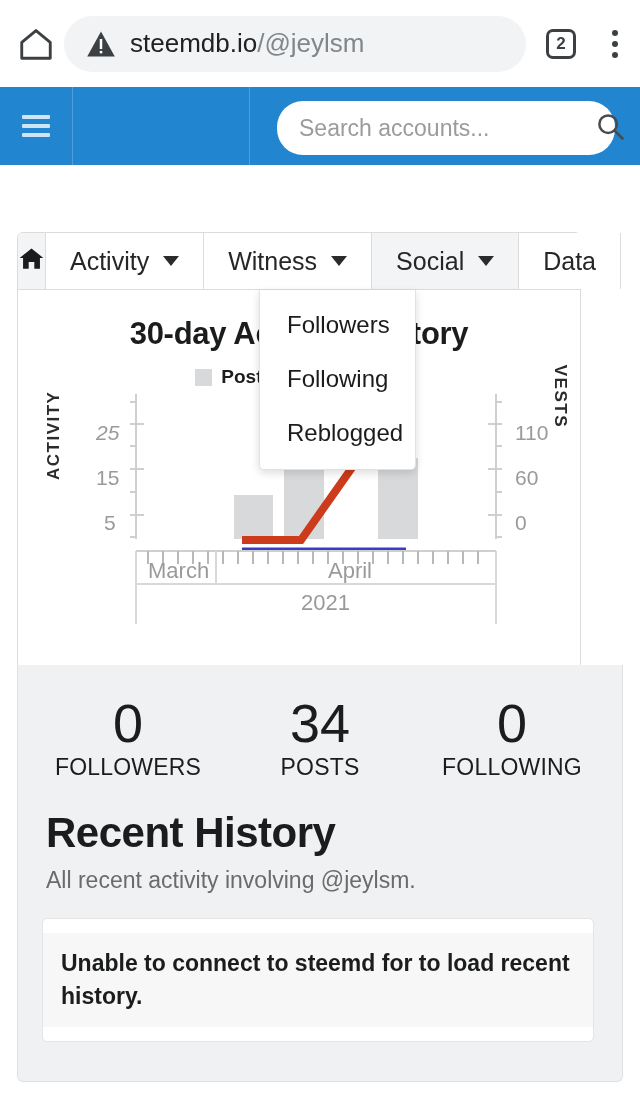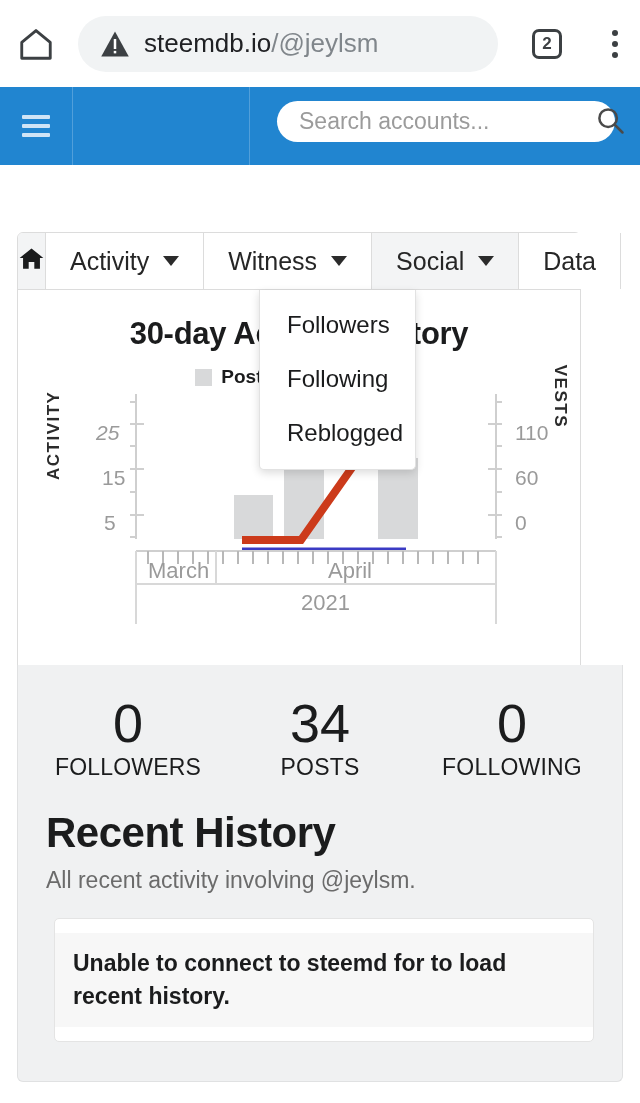--- a/index.html
+++ b/index.html
@@ -8,21 +8,21 @@
     background: #ffffff;
     font-family: "Liberation Sans", sans-serif;
     overflow: hidden;
   }
 
   
   .browser-bar {
     position: absolute; left: 0; top: 0;
     width: 640px; height: 87px;
     background: #ffffff;
-    display: flex; align-items: center; gap: 14px;
+    display: flex; align-items: center;
   }
   .home-icon {
     width: 56px; margin-left: 8px;
     display: flex; align-items: center; justify-content: center;
   }
   .url-field {
     flex: 1; height: 56px;
     background: #f1f3f4;
     border-radius: 28px;
     display: flex; align-items: center;
@@ -59,21 +59,21 @@
   }
   .nav-divider { position: absolute; top: 0; width: 1px; height: 78px; background: rgba(255,255,255,.22); }
   .hamburger {
     width: 72px; height: 78px;
     display: flex; flex-direction: column;
     align-items: center; justify-content: center; gap: 5px;
   }
   .hamburger i { width: 28px; height: 4px; background: #cfe4f6; border-radius: 1px; display: block; }
   .search-wrap {
     position: absolute; left: 277px; top: 14px;
-    width: 338px; height: 41px;
+    width: 338px; height: 54px;
     background: #fff; border-radius: 26px;
     display: flex; align-items: center;
     padding: 0 20px 0 22px;
   }
   .search-input {
     flex: 1; border: none; outline: none;
     font-size: 23px; color: #333;
     font-family: "Liberation Sans", sans-serif;
     background: transparent;
   }
@@ -158,21 +158,21 @@
   .stat-num { font-size: 54px; color: #1b1c1d; line-height: 1.05; }
   .stat-lbl { font-size: 23px; color: #1b1c1d; letter-spacing: .2px; margin-top: 2px; }
 
   .recent-title {
     font-size: 42px; font-weight: bold; color: #1b1c1d;
     margin: 28px 0 0 28px; letter-spacing: -0.5px;
   }
   .recent-sub { font-size: 23px; color: #6b6b6b; margin: 10px 0 0 28px; }
 
   .err-card {
-    margin: 24px 28px 0 36px;
+    margin: 24px 28px 0 24px;
     background: #fff;
     border: 1px solid #e4e4e4;
     border-radius: 5px;
     padding: 14px 0;
   }
   .err-inner {
     background: #f7f7f7;
     padding: 14px 18px;
     font-size: 23px; font-weight: bold; color: #1b1c1d;
     line-height: 1.45;
@@ -263,21 +263,21 @@
         <span class="swatch" style="background:#e8401c;"></span>
         <span>Vests</span>
       </div>
     </div>
 
     <div class="plot">
       <div class="axis-label left">ACTIVITY</div>
       <div class="axis-label right">VESTS</div>
 
       <div class="tick-lbl" style="left:78px; top:27px;font-style:italic;">25</div>
-      <div class="tick-lbl" style="left:84px; top:72px;">15</div>
+      <div class="tick-lbl" style="left:78px; top:72px;">15</div>
       <div class="tick-lbl" style="left:86px; top:117px;">5</div>
 
       <div class="tick-lbl" style="left:497px; top:27px;">110</div>
       <div class="tick-lbl" style="left:497px; top:72px;">60</div>
       <div class="tick-lbl" style="left:497px; top:117px;">0</div>
 
       <svg class="plot-svg" width="606" height="230">
 
         <rect x="216" y="101" width="39" height="44" fill="#d8d9da"></rect>
         <rect x="266" y="64" width="40" height="81" fill="#d8d9da"></rect>

